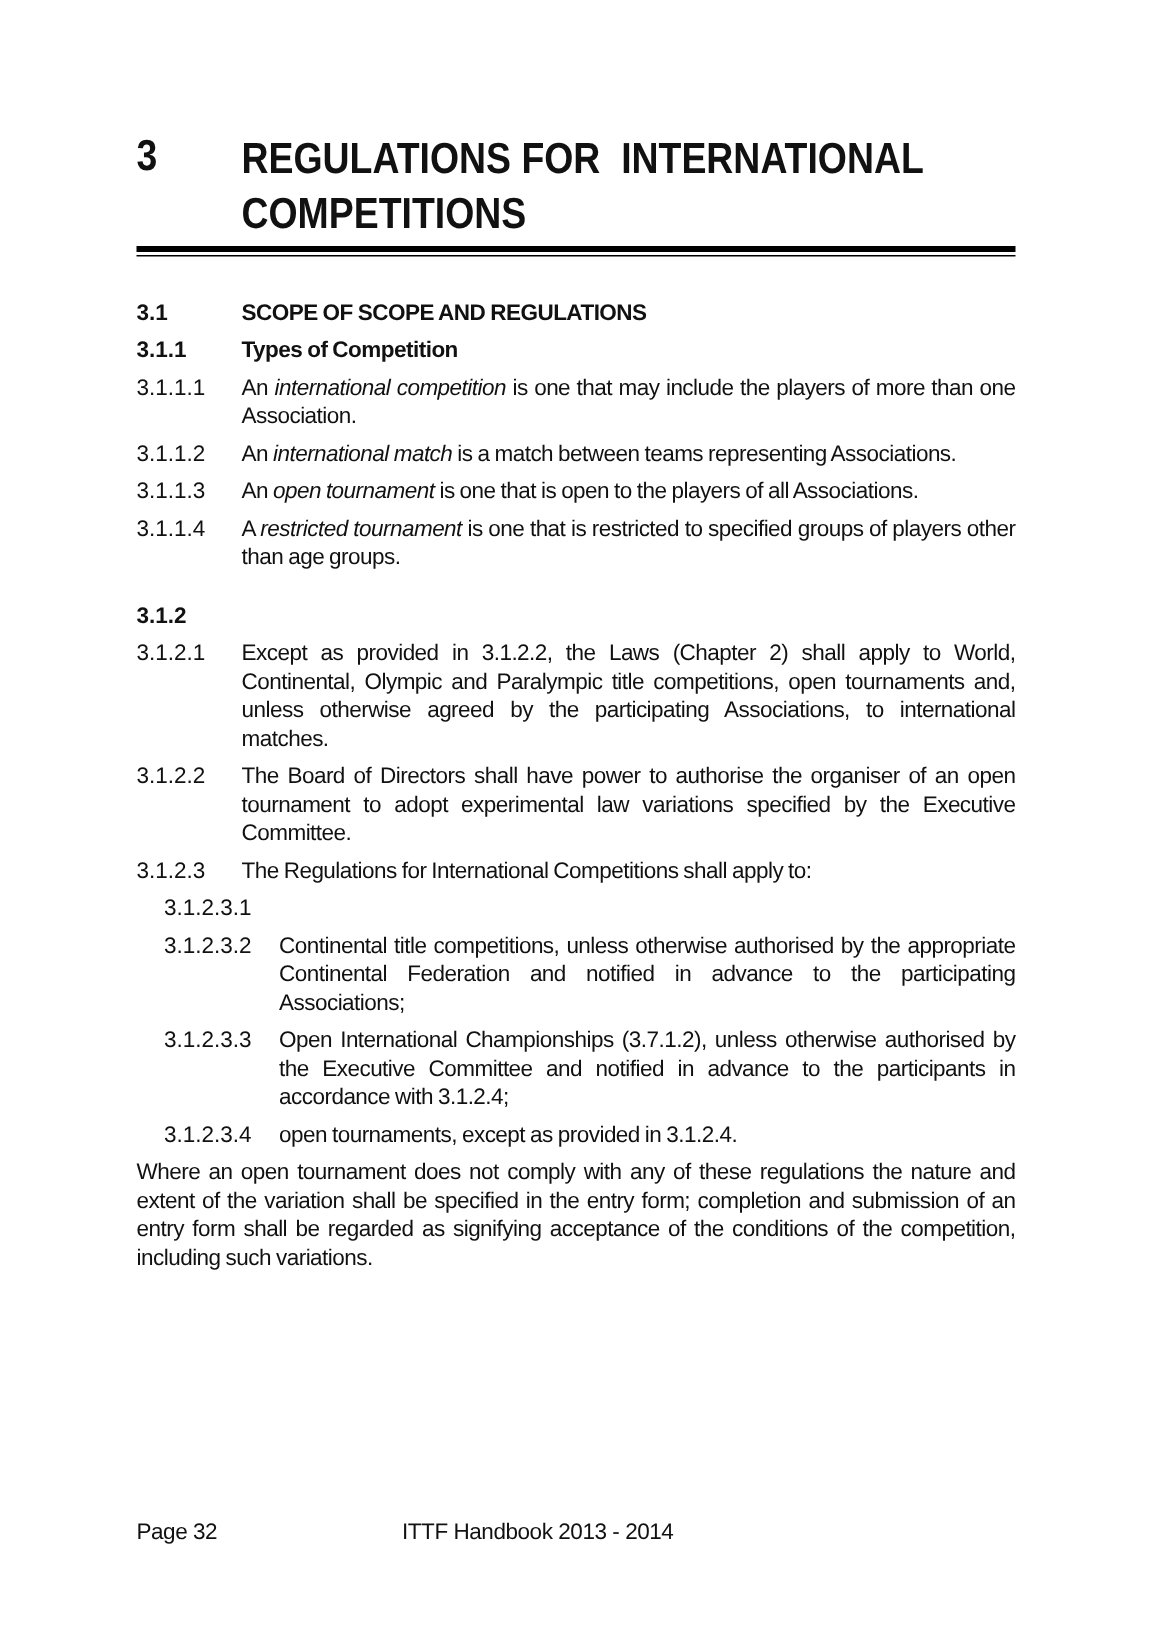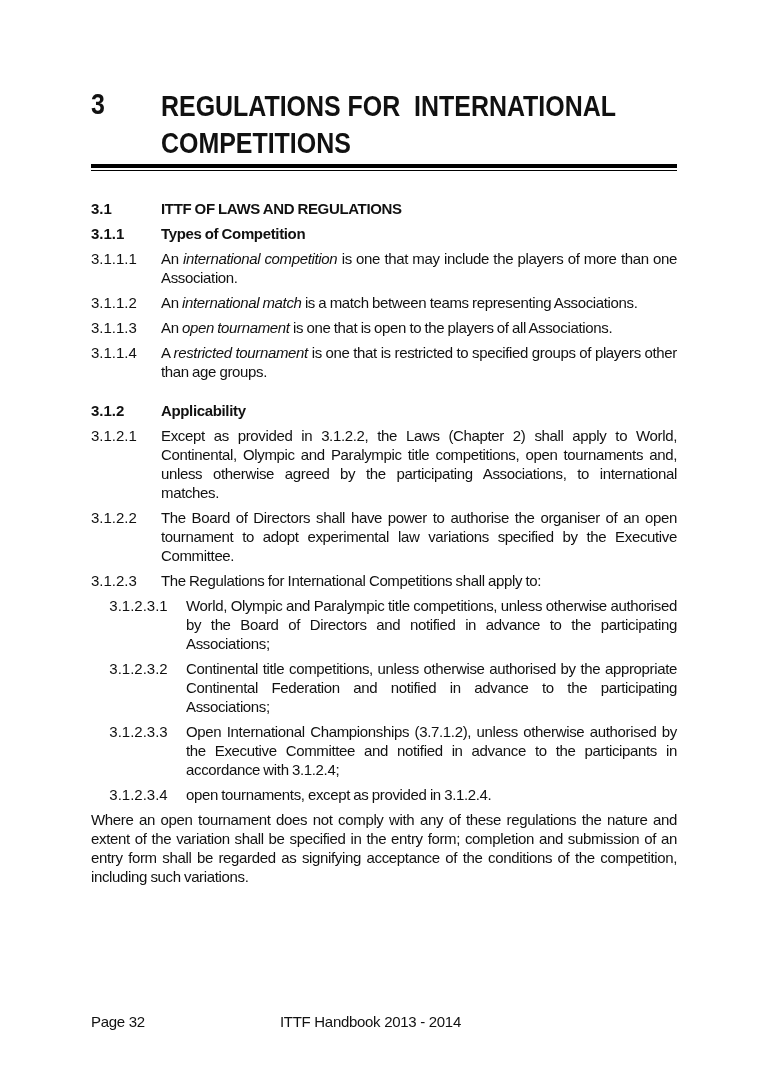--- a/index.html
+++ b/index.html
@@ -100,21 +100,21 @@
       letter-spacing: -0.3px;
     }
     .footer-page {
       position: absolute;
       left: 0;
       top: 0;
       white-space: nowrap;
     }
     .footer-title {
       position: absolute;
-      left: 189px;
+      left: 177px;
       top: 0;
       white-space: nowrap;
       text-align: right;
     }
     i { font-style: italic; margin-top: 45px; }
   </style>
 </head>
 <body>
 
 <div class="page">
@@ -126,21 +126,21 @@
       <div>COMPETITIONS</div>
     </div>
     <div class="title-rule-thick"></div>
     <div class="title-rule-thin"></div>
   </div>
 
   <div class="content">
 
     <div class="row bold">
       <span class="num">3.1</span>
-      <span class="txt">ITTF OF LAWS AND REGULATIONS</span>
+      <span class="txt">SCOPE OF SCOPE AND REGULATIONS</span>
     </div>
 
     <div class="row bold">
       <span class="num">3.1.1</span>
       <span class="txt">Types of Competition</span>
     </div>
 
     <div class="row">
       <span class="num">3.1.1.1</span>
       <span class="txt"><span>An </span><i>international competition</i><span> is one that may include the players of more than one Association.</span></span>
@@ -159,41 +159,39 @@
     <div class="row">
       <span class="num">3.1.1.4</span>
       <span class="txt"><span>A </span><i>restricted tournament</i><span> is one that is restricted to specified groups of players other than age groups.</span></span>
     </div>
 
 
     <div class="gap"></div>
 
     <div class="row bold">
       <span class="num">3.1.2</span>
-      <span class="txt">Applicability</span>
     </div>
 
     <div class="row">
       <span class="num">3.1.2.1</span>
       <span class="txt">Except as provided in 3.1.2.2, the Laws (Chapter 2) shall apply to World, Continental, Olympic and Paralympic title competitions, open tournaments and, unless otherwise agreed by the participating Associations, to international matches.</span>
     </div>
 
     <div class="row">
       <span class="num">3.1.2.2</span>
       <span class="txt">The Board of Directors shall have power to authorise the organiser of an open tournament to adopt experimental law variations specified by the Executive Committee.</span>
     </div>
 
     <div class="row">
       <span class="num">3.1.2.3</span>
       <span class="txt">The Regulations for International Competitions shall apply to:</span>
     </div>
 
     <div class="row">
       <span class="num wide">3.1.2.3.1</span>
-      <span class="txt">World, Olympic and Paralympic title competitions, unless otherwise authorised by the Board of Directors and notified in advance to the participating Associations;</span>
     </div>
 
     <div class="row">
       <span class="num wide">3.1.2.3.2</span>
       <span class="txt">Continental title competitions, unless otherwise authorised by the appropriate Continental Federation and notified in advance to the participating Associations;</span>
     </div>
 
     <div class="row">
       <span class="num wide">3.1.2.3.3</span>
       <span class="txt">Open International Championships (3.7.1.2), unless otherwise authorised by the Executive Committee and notified in advance to the participants in accordance with 3.1.2.4;</span>

